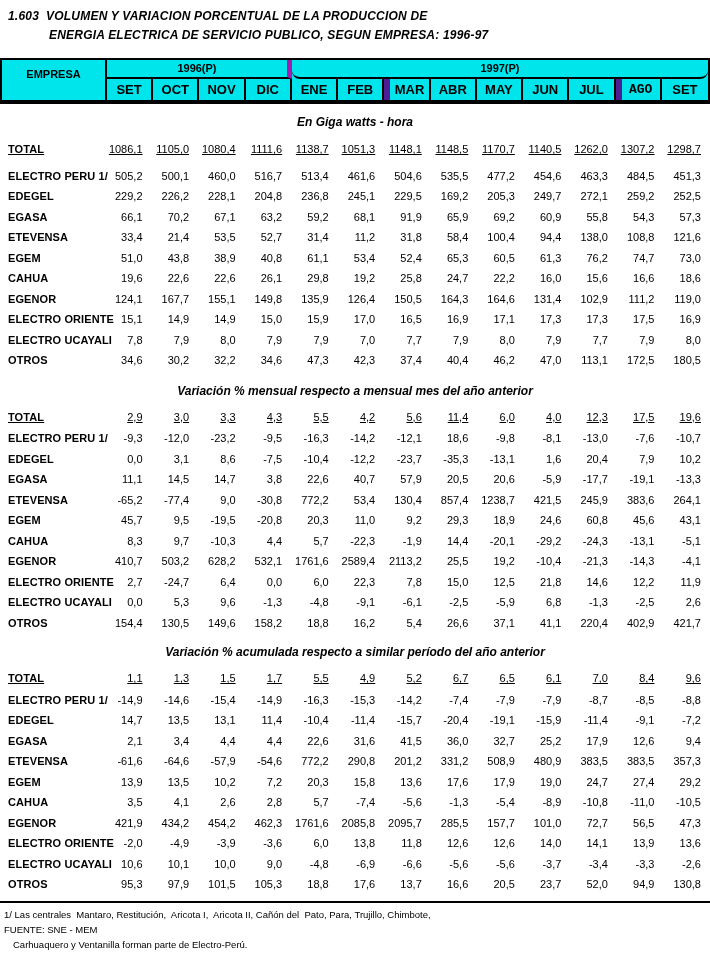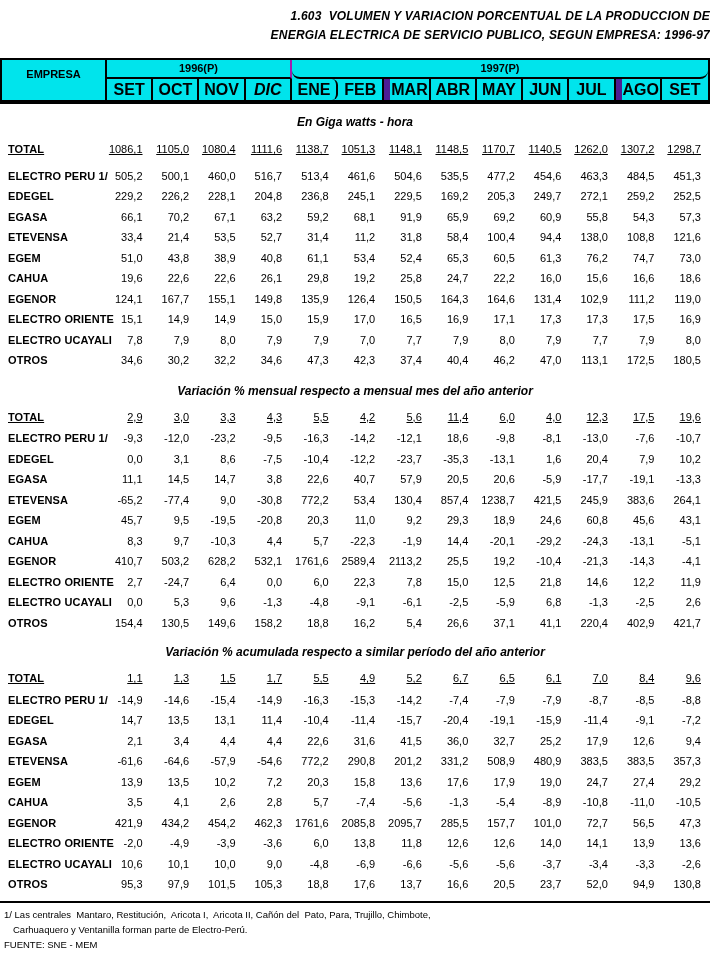--- a/index.html
+++ b/index.html
@@ -4,45 +4,45 @@
 <style>
   html,body { margin:0; padding:0; }
   body {
     width:710px; height:965px; overflow:hidden;
     background:#ffffff; color:#000;
     font-family:"Liberation Sans", sans-serif;
   }
   .title-block { padding:7px 0 0 8px; }
   .title-line {
     font-style:italic; font-weight:bold; font-size:12px; line-height:19px;
-    white-space:pre; letter-spacing:0.2px;text-align:right;
+    white-space:pre; letter-spacing:0.2px;
   }
   .title-line.l2 { margin-left:41px; }
 
   
   .hdr-table {
     margin-top:13px;
     display:grid;
     grid-template-columns:105px repeat(13, 1fr);
     border:2px solid #000; border-bottom-width:4px;
   }
   .cell-empresa {
     grid-column:1; grid-row:1 / 3;
     border-right:2px solid #000;
     display:flex; align-items:flex-end; justify-content:center;
     font-weight:bold; font-size:11px; padding-bottom:20px;
   }
   .cell-year {
     grid-row:1; border-bottom:2px solid #000;
     text-align:center; font-weight:bold; font-size:11px; line-height:17px;
   }
-  .cell-year.y1996 { grid-column:2 / 6; border-right:2px solid #a21caf; }
+  .cell-year.y1996 { grid-column:2 / 6; border-right:5px solid #a21caf; }
   .cell-year.y1997 { grid-column:6 / 15;border-radius:8px; }
   .mcell {
-    grid-row:2; text-align:center; font-weight:bold; font-size:16px;
+    grid-row:2; text-align:center; font-weight:bold; font-size:13px;
     line-height:21px; border-right:2px solid #000;
   }
   .mcell.thick { border-left:6px solid #4c1d95; }
   .mcell.last { border-right:none; }
 
   
   .sec-title {
     text-align:center; font-style:italic; font-weight:bold; font-size:12px;
     line-height:15px;
   }
@@ -81,29 +81,29 @@
 </div>
 
 <div class="hdr-table" style="background: rgb(0, 228, 236);">
   <div class="cell-empresa">EMPRESA</div>
   <div class="cell-year y1996">1996(P)</div>
   <div class="cell-year y1997">1997(P)</div>
 
 <div class="mcell" style="grid-column: 2;">SET</div>
     <div class="mcell" style="grid-column: 3;">OCT</div>
     <div class="mcell" style="grid-column: 4;">NOV</div>
-    <div class="mcell" style="grid-column: 5; font-style: italic;">DIC</div>
-    <div class="mcell" style="grid-column: 6; border-radius: 6px;">ENE</div>
+    <div class="mcell" style="grid-column: 5;">DIC</div>
+    <div class="mcell" style="grid-column: 6;">ENE</div>
     <div class="mcell" style="grid-column: 7;">FEB</div>
     <div class="mcell thick" style="grid-column: 8;">MAR</div>
     <div class="mcell" style="grid-column: 9;">ABR</div>
     <div class="mcell" style="grid-column: 10;">MAY</div>
     <div class="mcell" style="grid-column: 11;">JUN</div>
     <div class="mcell" style="grid-column: 12;">JUL</div>
-    <div class="mcell thick" style="grid-column: 13;">AGO</div>
+    <div class="mcell thick" style="grid-column: 13; font-family: Liberation Mono, monospace;">AGO</div>
     <div class="mcell last" style="grid-column: 14;">SET</div>
   </div>
 
 <div class="sec-title t1">En Giga watts - hora</div>
 <div class="sec-rows r1">
     <div class="drow total">
       <div class="rlabel">TOTAL</div>
       <div class="val">1086,1</div>
       <div class="val">1105,0</div>
       <div class="val">1080,4</div>
@@ -635,15 +635,15 @@
       <div class="val">20,5</div>
       <div class="val">23,7</div>
       <div class="val">52,0</div>
       <div class="val">94,9</div>
       <div class="val">130,8</div>
     </div>
   </div>
 
 <div class="footer">
   <div class="fn">1/ Las centrales  Mantaro, Restitución,  Aricota I,  Aricota II, Cañón del  Pato, Para, Trujillo, Chimbote,</div>
+  <div class="fn">FUENTE: SNE - MEM</div>
   <div class="fn indent">Carhuaquero y Ventanilla forman parte de Electro-Perú.</div>
-  <div class="fn">FUENTE: SNE - MEM</div>
 </div>
 
 </body></html>

